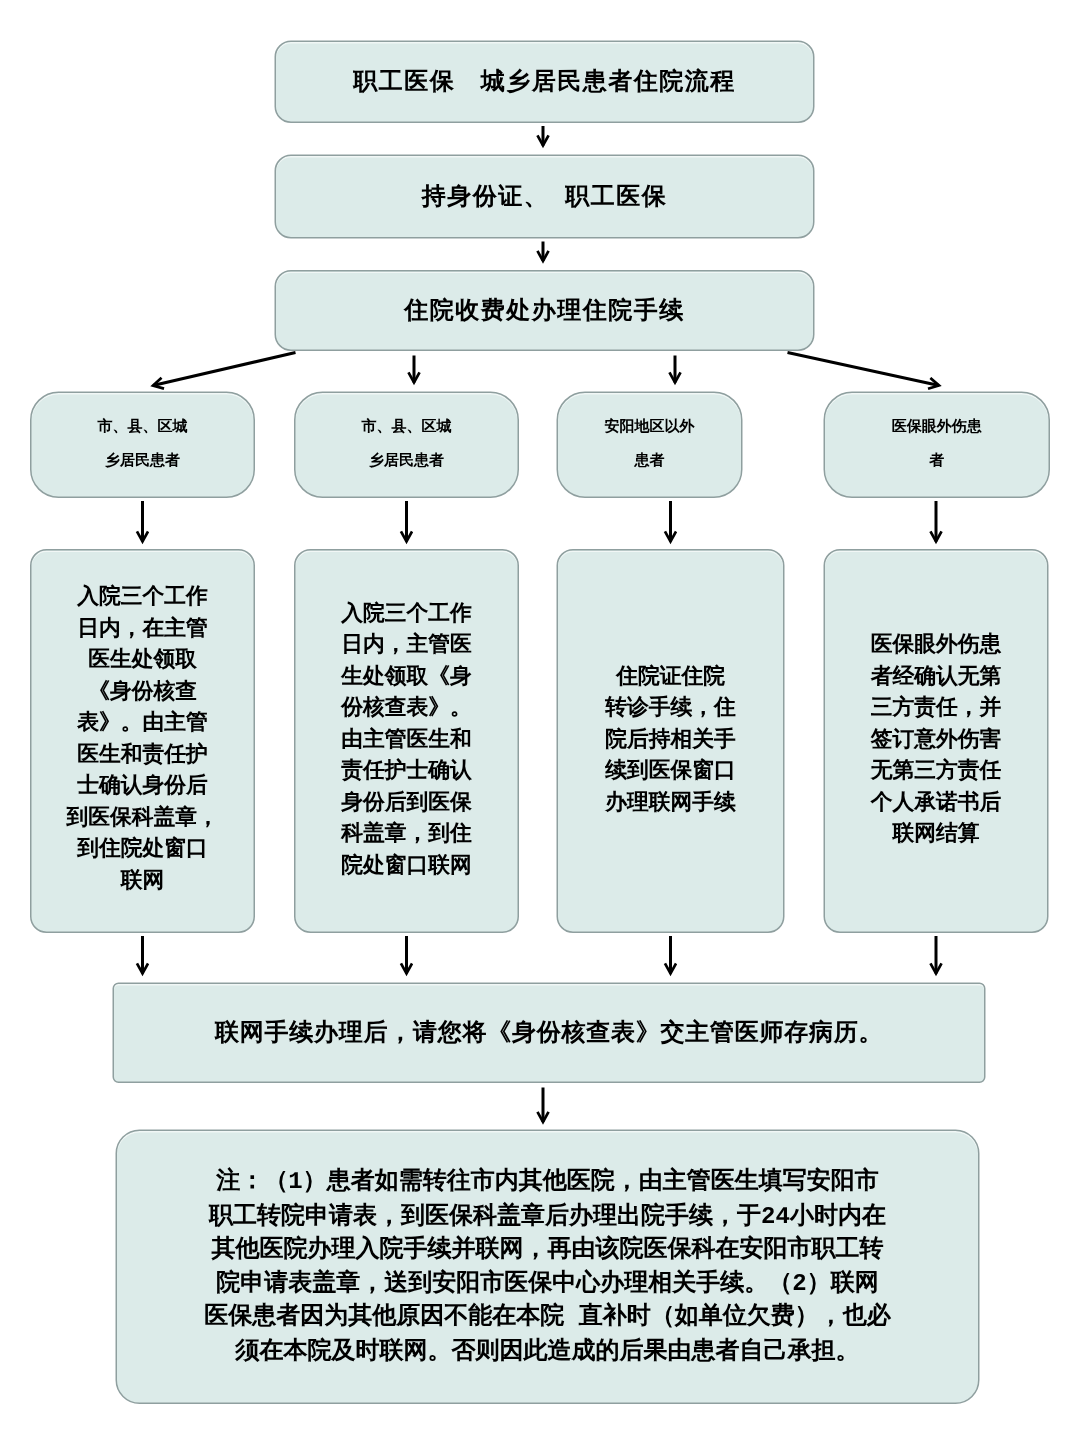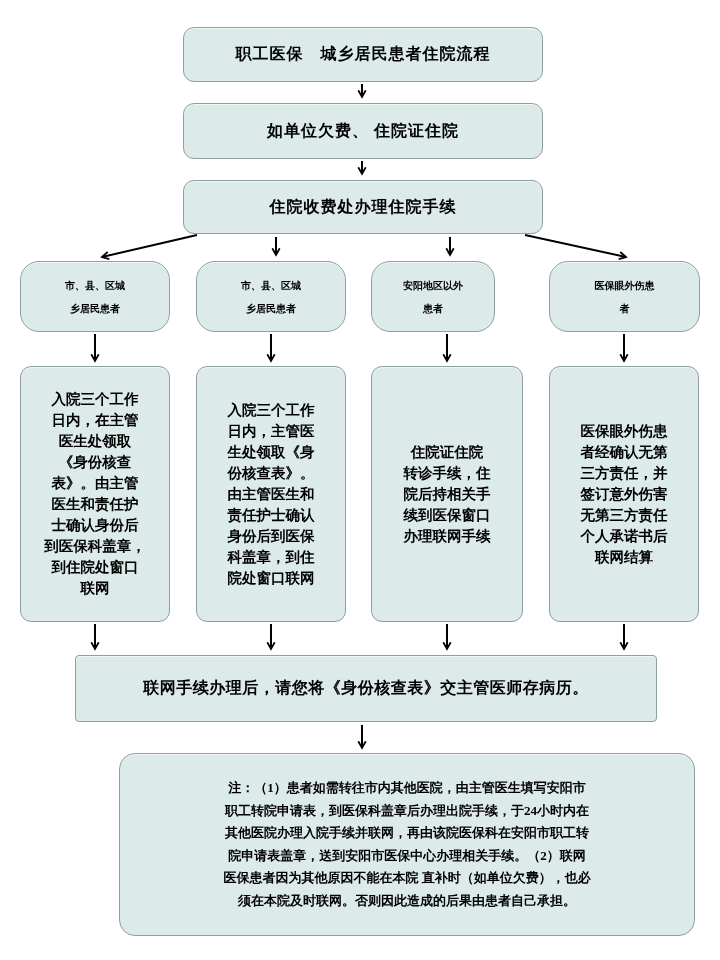--- a/index.html
+++ b/index.html
@@ -1,21 +1,21 @@
 <!DOCTYPE html>
 <html><head>
 <meta charset="utf-8">
 <style>
   html, body { margin: 0; padding: 0; background: #ffffff; }
   .page {
     position: relative;
     width: 720px;
     height: 960px;
     background: #ffffff;
-    font-family: Liberation Serif, serif;
+    font-family: Liberation Mono, monospace;
     color: #000000;
     overflow: hidden;
   }
   .arrows {
     position: absolute;
     left: 0; top: 0;
     width: 720px; height: 960px;
     pointer-events: none;
   }
   .node {
@@ -30,21 +30,21 @@
     text-align: center;
     font-weight: bold;
     color: #000000;
     white-space: pre-line;
     box-shadow: inset 0 1px 0 rgba(255,255,255,0.6);
   }
   .node-step   { font-size: 16px; letter-spacing: 1px; }
   .node-branch { font-size: 10px; line-height: 23px; padding: 2px 6px; border-radius: 19px; }
   .node-detail { font-size: 14.5px; line-height: 21px; padding: 4px 6px; }
   .node-merge  { font-size: 16px; letter-spacing: 0.5px; border-radius: 4px; }
-  .node-note   { font-size: 13px; line-height: 22.5px; border-radius: 16px; padding: 6px 10px; margin-left: 42px; }
+  .node-note   { font-size: 16px; line-height: 22.5px; border-radius: 16px; padding: 6px 10px; }
 </style>
 </head>
 <body>
 
 <div class="page">
 
   <svg class="arrows" viewBox="0 0 720 960" xmlns="http://www.w3.org/2000/svg">
     <defs>
       <marker id="ah" markerWidth="12" markerHeight="12" refX="7.5" refY="4.5" orient="auto" markerUnits="userSpaceOnUse">
         <path d="M0.8,0.8 L7.5,4.5 L0.8,8.2" fill="none" stroke="#000000" stroke-width="1.8"></path>
@@ -64,21 +64,21 @@
       <line x1="95" y1="624" x2="95" y2="649" marker-end="url(#ah)"></line>
       <line x1="271" y1="624" x2="271" y2="649" marker-end="url(#ah)"></line>
       <line x1="447" y1="624" x2="447" y2="649" marker-end="url(#ah)"></line>
       <line x1="624" y1="624" x2="624" y2="649" marker-end="url(#ah)"></line>
       <line x1="362" y1="725" x2="362" y2="748" marker-end="url(#ah)"></line>
     </g>
   </svg>
 
   <div class="node node-step" style="left:183px; top:27px; width:360px; height:55px;">职工医保　城乡居民患者住院流程</div>
 
-  <div class="node node-step" style="left:183px; top:103px; width:360px; height:56px;">如单位欠费、 住院证住院</div>
+  <div class="node node-step" style="left:183px; top:103px; width:360px; height:56px;">持身份证、 职工医保</div>
 
   <div class="node node-step" style="left:183px; top:180px; width:360px; height:54px;">住院收费处办理住院手续</div>
 
   <div class="node node-branch" style="left:20px; top:261px; width:150px; height:71px;">市、县、区城
 乡居民患者</div>
   <div class="node node-branch" style="left:196px; top:261px; width:150px; height:71px;">市、县、区城
 乡居民患者</div>
   <div class="node node-branch" style="left:371px; top:261px; width:124px; height:71px;">安阳地区以外
 患者</div>
   <div class="node node-branch" style="left:549px; top:261px; width:151px; height:71px;">医保眼外伤患

